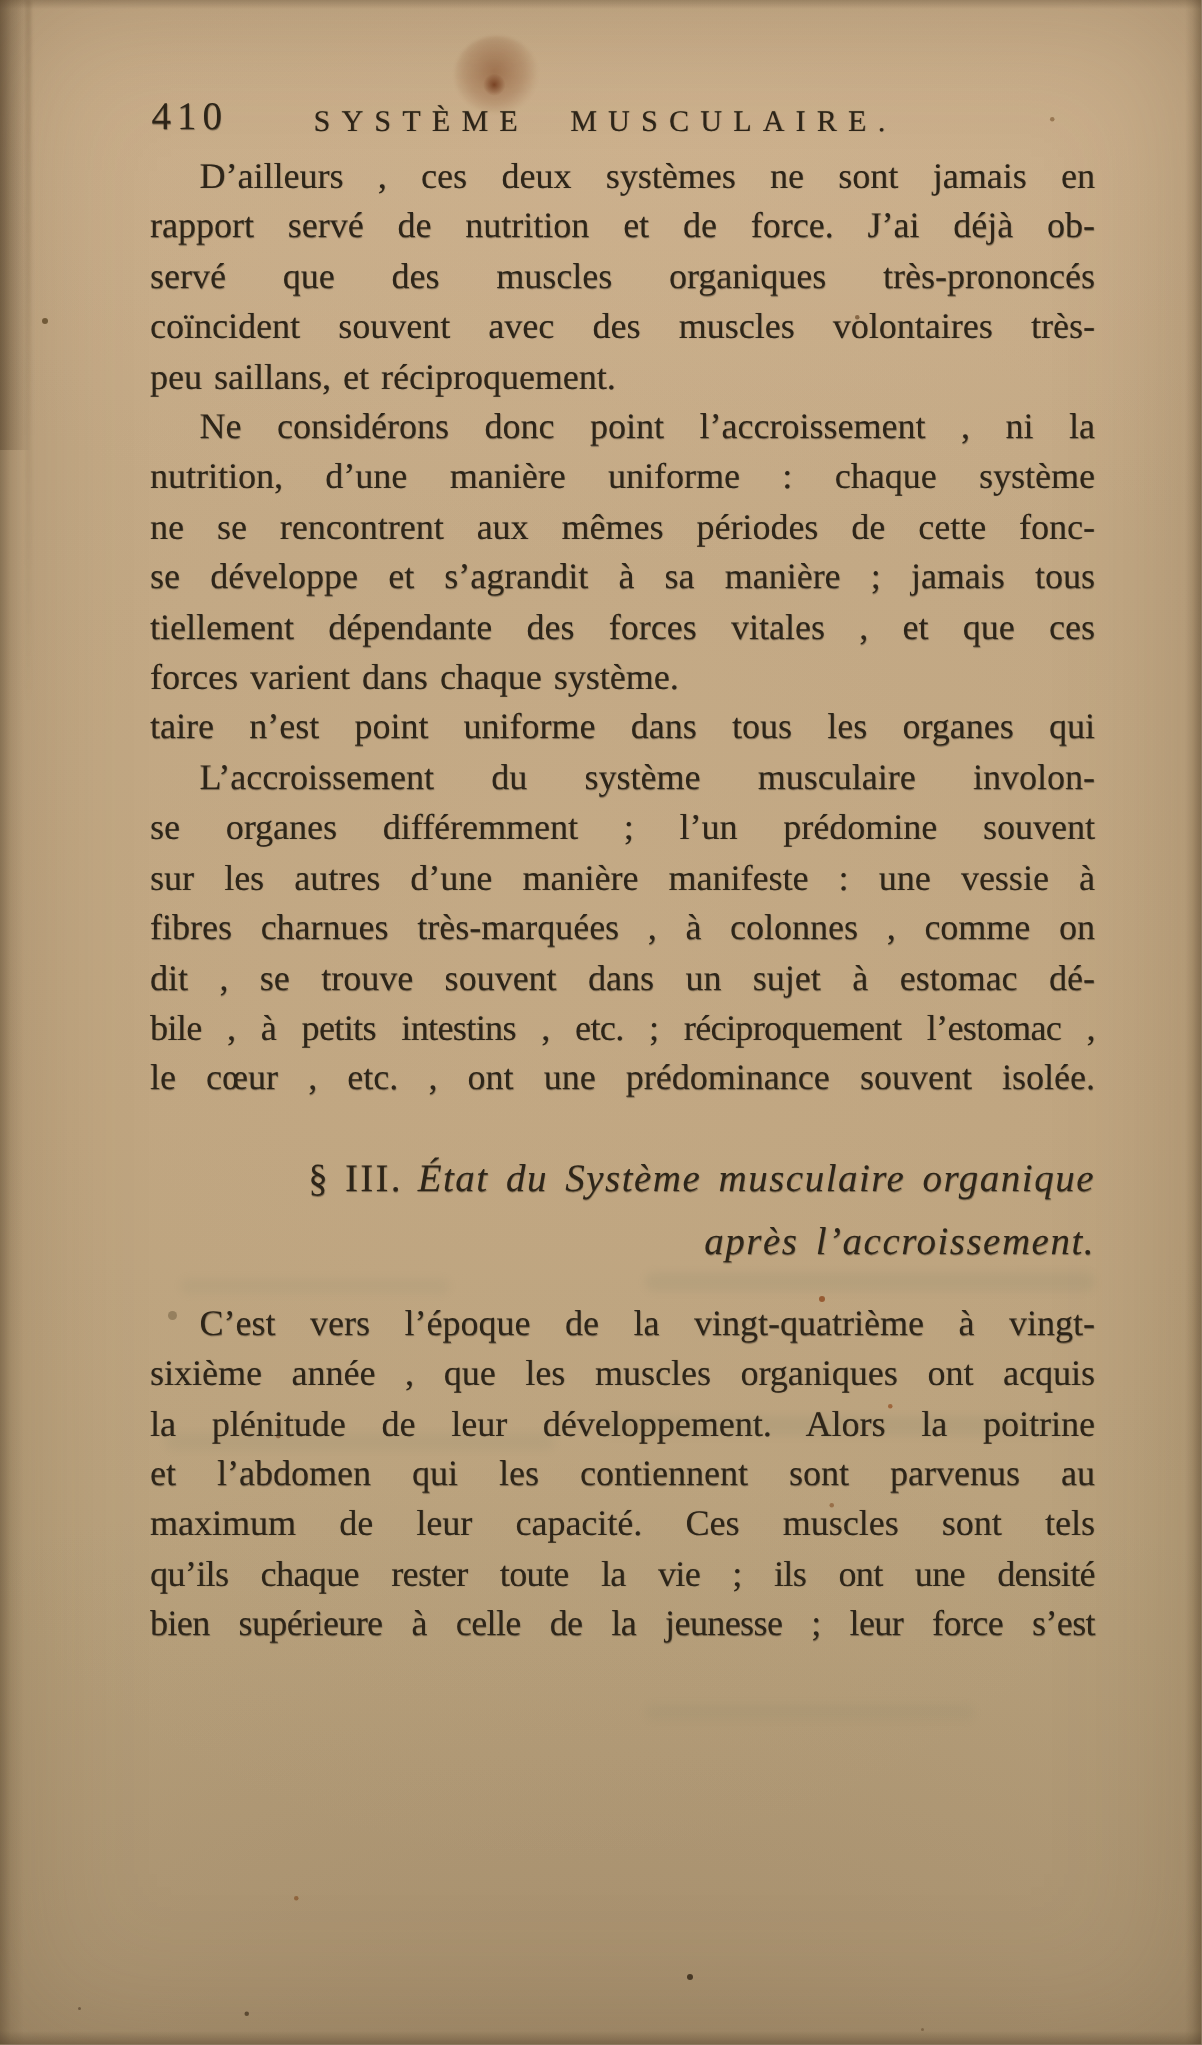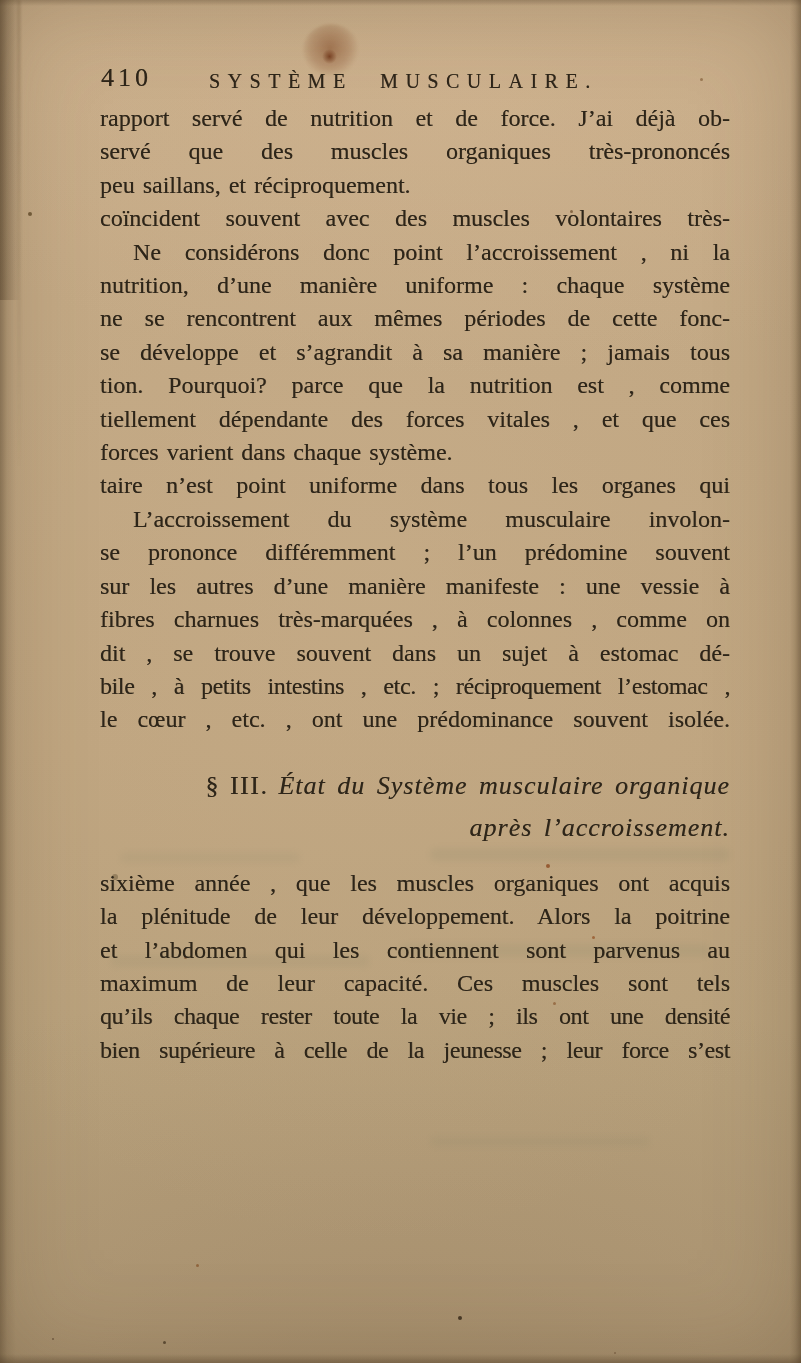--- a/index.html
+++ b/index.html
@@ -93,53 +93,54 @@
       <div class="show-through" style="left: 400px; top: 944px; width: 310px; height: 13px; opacity: 0.1;"></div>
       <div class="show-through" style="left: 110px; top: 955px; width: 260px; height: 12px; opacity: 0.08;"></div>
       <div class="show-through" style="left: 430px; top: 1136px; width: 220px; height: 11px; opacity: 0.07;"></div>
     </div>
 
   <div class="header-num">410</div>
   <div class="header-title">SYSTÈME MUSCULAIRE.</div>
 
   <main class="body-block">
     <div>
+        <div class="text-line indent">D’ailleurs , ces deux systèmes ne sont jamais en</div>
         <div class="text-line">rapport servé de nutrition et de force. J’ai déjà ob-</div>
         <div class="text-line">servé que des muscles organiques très-prononcés</div>
+        <div class="text-line">coïncident souvent avec des muscles volontaires très-</div>
         <div class="text-line last">peu saillans, et réciproquement.</div>
-        <div class="text-line">coïncident souvent avec des muscles volontaires très-</div>
       </div>
     <div>
         <div class="text-line indent">Ne considérons donc point l’accroissement , ni la</div>
         <div class="text-line">nutrition, d’une manière uniforme : chaque système</div>
         <div class="text-line">ne se rencontrent aux mêmes périodes de cette fonc-</div>
         <div class="text-line">se développe et s’agrandit à sa manière ; jamais tous</div>
-        <div class="text-line">tion. Pourquoi? parce que la nutrition est , comme</div>
         <div class="text-line">tiellement dépendante des forces vitales , et que ces</div>
         <div class="text-line last">forces varient dans chaque système.</div>
       </div>
     <div>
         <div class="text-line">taire n’est point uniforme dans tous les organes qui</div>
         <div class="text-line indent">L’accroissement du système musculaire involon-</div>
-        <div class="text-line">se prononce différemment ; l’un prédomine souvent</div>
+        <div class="text-line">se organes différemment ; l’un prédomine souvent</div>
         <div class="text-line">sur les autres d’une manière manifeste : une vessie à</div>
         <div class="text-line">fibres charnues très-marquées , à colonnes , comme on</div>
         <div class="text-line">dit , se trouve souvent dans un sujet à estomac dé-</div>
         <div class="text-line tight">bile , à petits intestins , etc. ; réciproquement l’estomac ,</div>
         <div class="text-line">le cœur , etc. , ont une prédominance souvent isolée.</div>
       </div>
 
     <div class="section-heading">
       <div>
         <span class="section-label">§ III.</span><span class="ital">État du Système musculaire organique</span>
       </div>
       <div class="ital">après l’accroissement.</div>
     </div>
 
     <div>
+        <div class="text-line indent">C’est vers l’époque de la vingt-quatrième à vingt-</div>
         <div class="text-line">sixième année , que les muscles organiques ont acquis</div>
         <div class="text-line">la plénitude de leur développement. Alors la poitrine</div>
         <div class="text-line">et l’abdomen qui les contiennent sont parvenus au</div>
         <div class="text-line">maximum de leur capacité. Ces muscles sont tels</div>
         <div class="text-line tight">qu’ils chaque rester toute la vie ; ils ont une densité</div>
         <div class="text-line tight">bien supérieure à celle de la jeunesse ; leur force s’est</div>
       </div>
   </main>
 
 </div>

